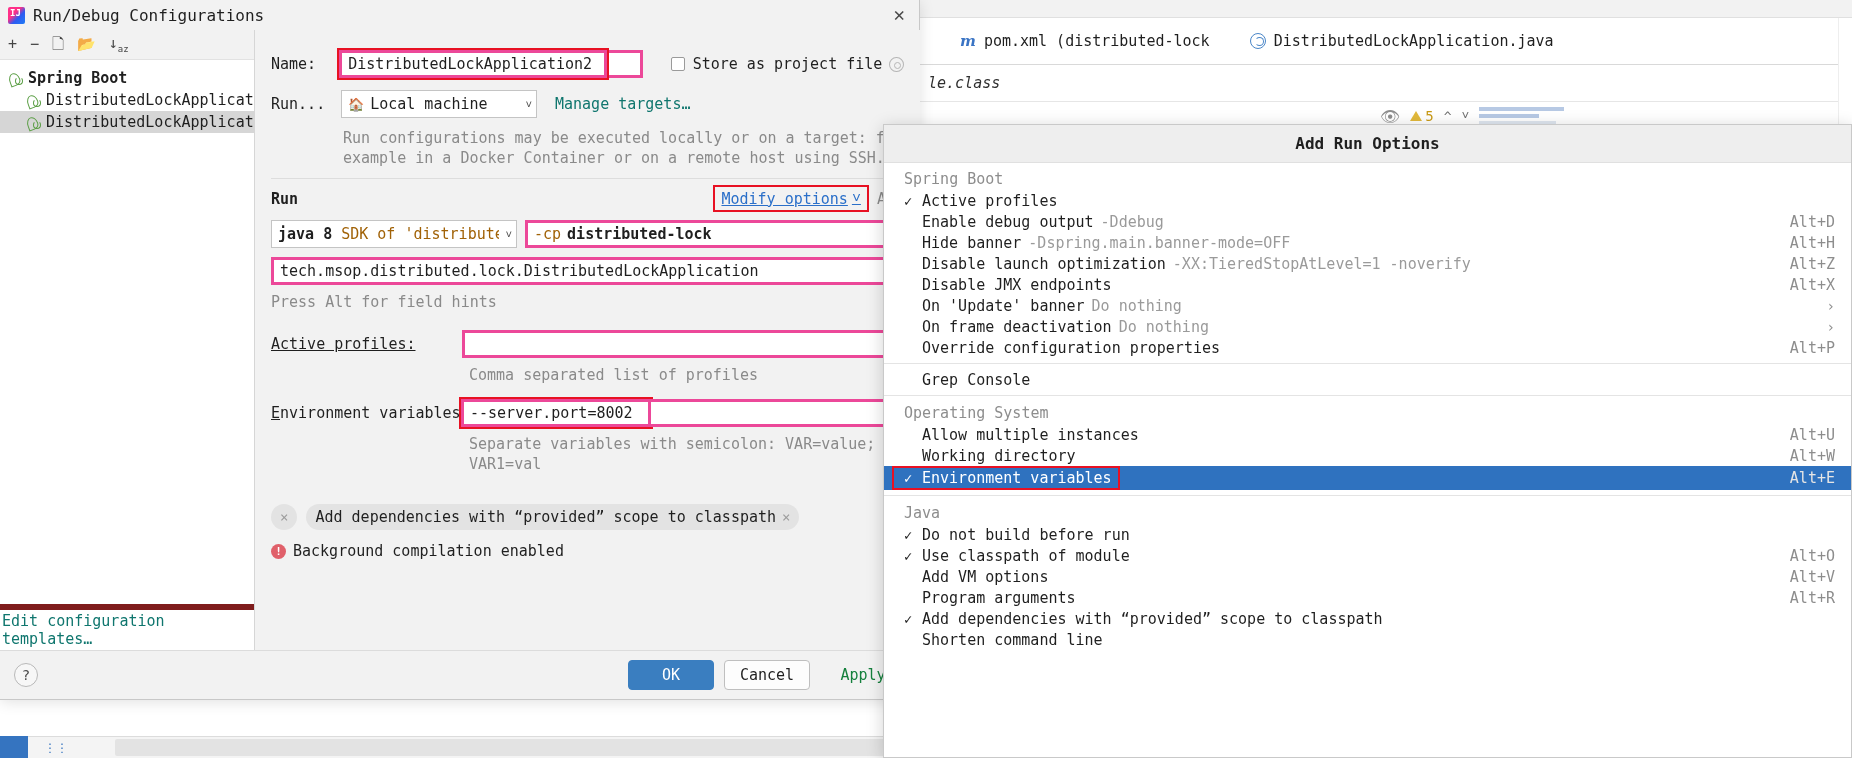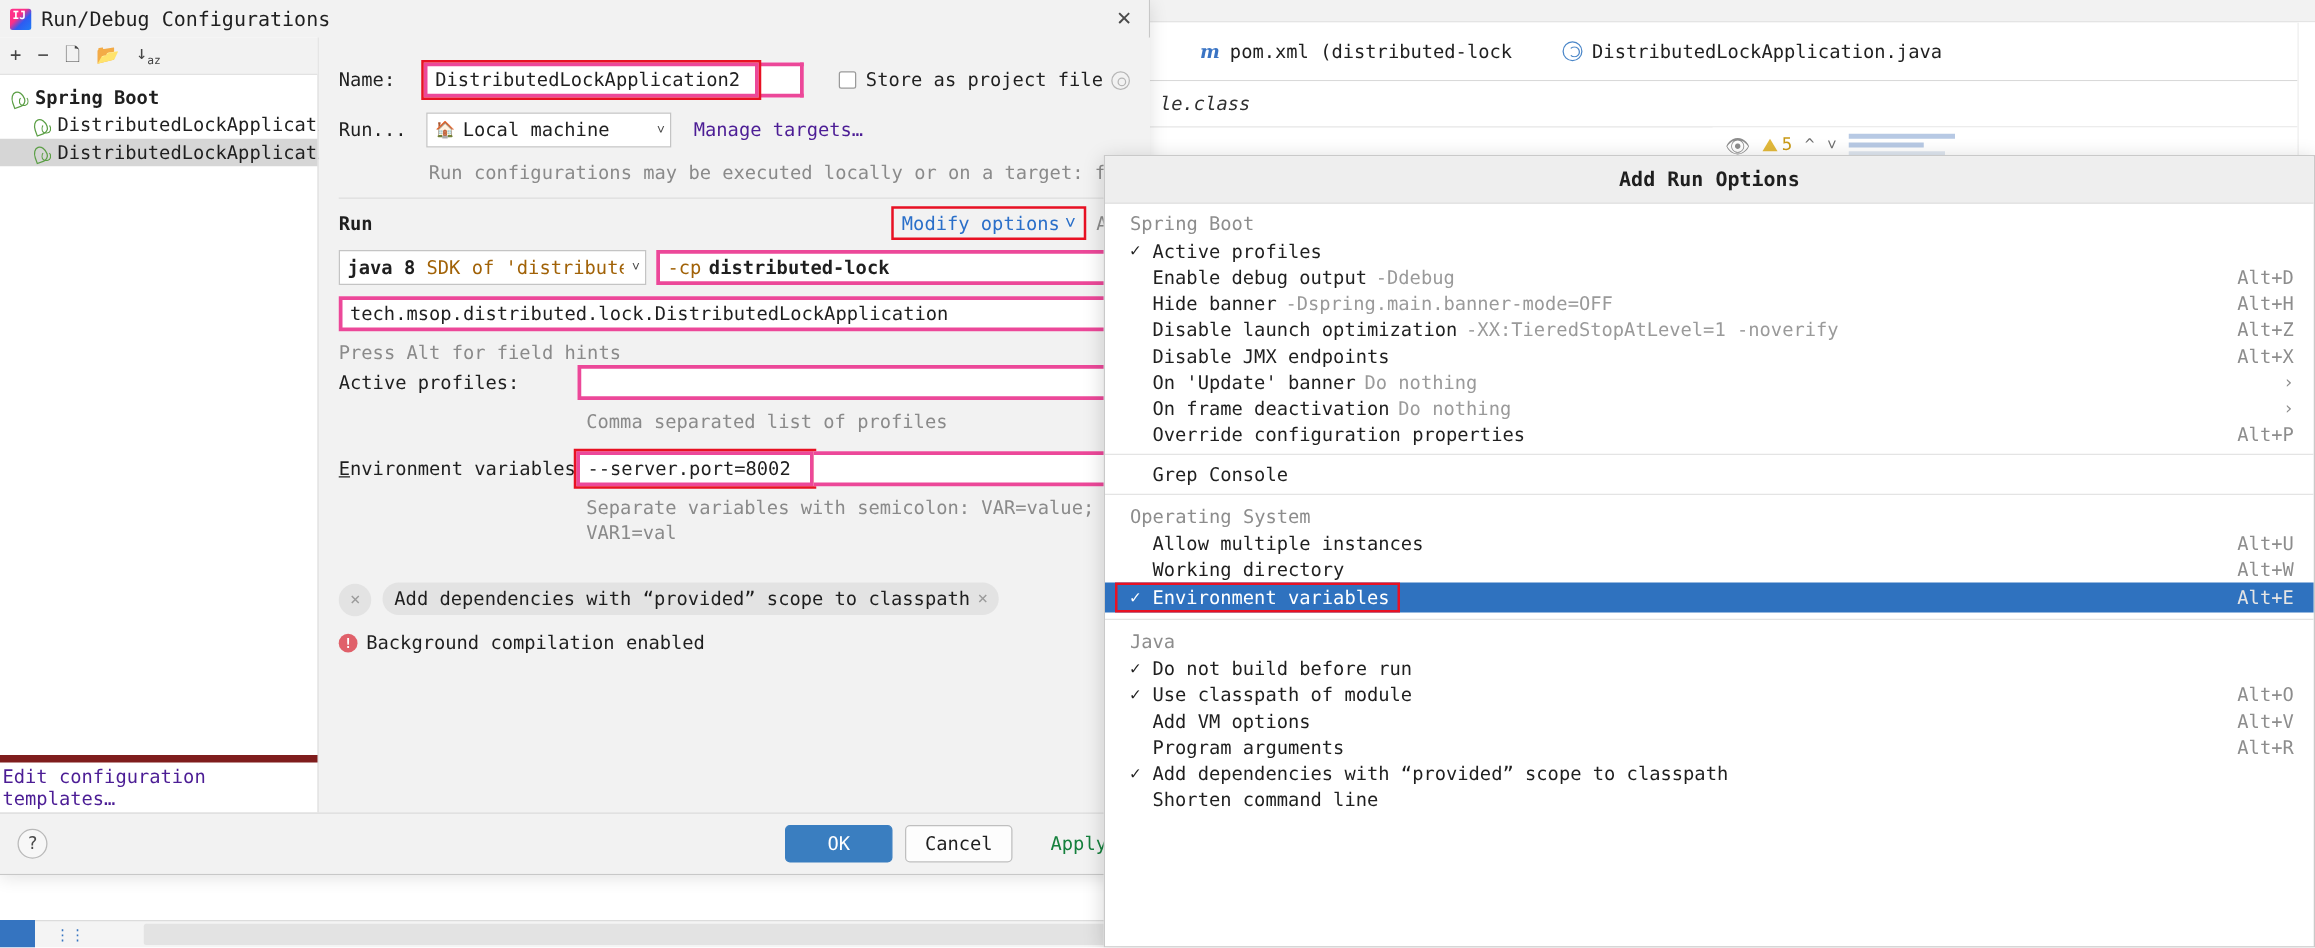--- a/index.html
+++ b/index.html
@@ -109,21 +109,21 @@
     transform: rotate(-20deg);
   }
   .leaf-icon::after{
     content:""; position:absolute; left:7px; top:6px; width:6px; height:6px;
     border:1.5px solid #5a9e44; border-radius:50%; border-top-color: transparent;
   }
   .tree-footer {
     position: absolute; left: 0; bottom: 0; width: 254px; height: 46px;
     border-top: 6px solid #7f1d1d; display: flex; align-items: center; padding-left: 2px;
   }
-  .link { color: #4c1d95; cursor: default; }
+  .link { color: #0f766e; cursor: default; }
 
   
   .cfg-pane { flex: 1; position: relative; background: #f2f2f2; padding: 14px 16px 0 16px; overflow: hidden; }
   .row { display: flex; align-items: center; margin-bottom: 0; }
   .lbl { font-size: 15px; color: #1f1f1f; white-space: nowrap; }
   .lbl u { text-decoration: underline; }
   .inp {
     background: #ffffff; border: 3px solid #ec4899; height: 28px; font-size: 15px;
     font-family: "DejaVu Sans Mono","Liberation Mono", monospace; padding: 0 6px; color: #1f1f1f; outline: none;
   }
@@ -307,28 +307,29 @@
               <span class="home-ic">🏠</span>
               <span>Local machine</span>
             </span>
             <span class="caret">˅</span>
           </div>
           <span class="link" style="margin-left:18px">Manage targets…</span>
         </div>
 
         <div class="desc" style="margin:10px 0 0 72px;">
           <div>Run configurations may be executed locally or on a target: for</div>
+          <div>example in a Docker Container or on a remote host using SSH.</div>
         </div>
 
         <div class="divider"></div>
 
         <div class="row">
           <span class="sec-title">Run</span>
           <span style="margin-left:auto;display:flex;align-items:center;">
-            <span class="modify-link redbox" style="padding:2px 6px;">
+            <span class="modify-link redbox" style="padding:2px 6px;text-decoration:underline;">
               <span>Modify options</span>
               <span class="caret">˅</span>
             </span>
             <span class="alt-hint">Alt</span>
           </span>
         </div>
 
         <div class="row" style="margin-top:10px;gap:8px;">
           <div class="combo" style="width:246px;">
             <span style="overflow:hidden;white-space:nowrap;">
@@ -343,21 +344,21 @@
           </div>
         </div>
 
         <div class="row" style="margin-top:9px;">
           <div class="inp" style="width:649px;display:flex;align-items:center;">
             <span>tech.msop.distributed.lock.DistributedLockApplication</span>
           </div>
         </div>
         <div class="desc" style="margin-top:7px;">Press Alt for field hints</div>
 
-        <div class="row" style="">
+        <div class="row" style="margin-top:18px;text-decoration:underline;">
           <span class="lbl" style="width:196px">Active profiles:</span>
           <input class="inp" style="width: 453px;" readonly="" value="">
         </div>
         <div class="desc" style="margin:7px 0 0 198px;">Comma separated list of profiles</div>
 
         <div class="row" style="margin-top:14px;">
           <span class="lbl" style="width:190px">
             <u>E</u><span>nvironment variables:</span>
           </span>
           <div style="position:relative;display:flex;">

